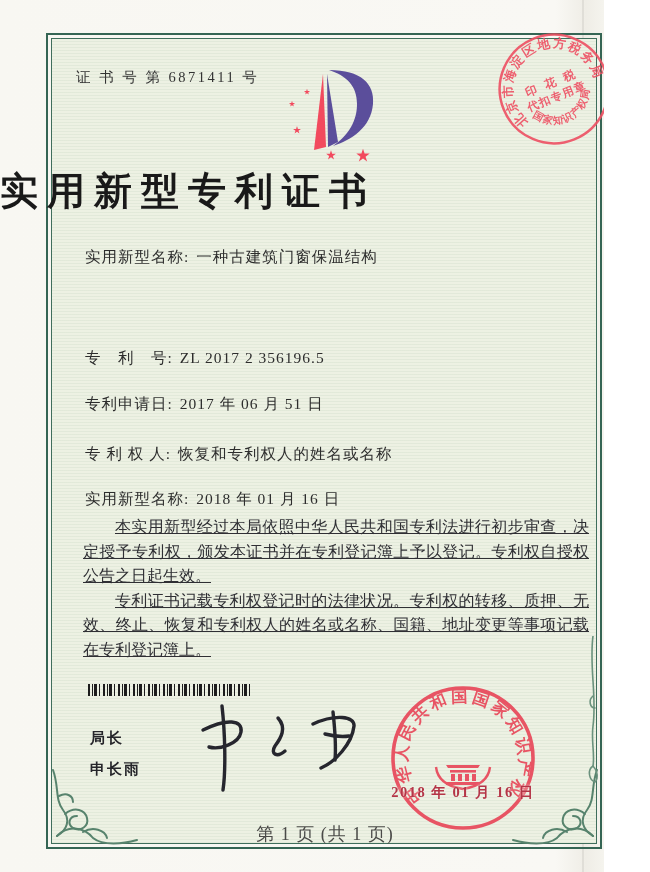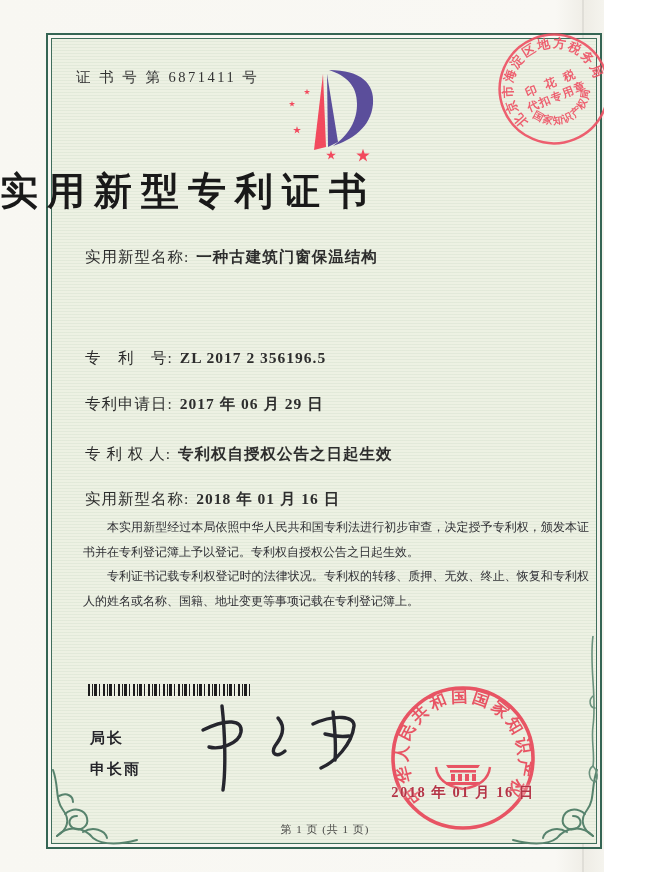--- a/index.html
+++ b/index.html
@@ -28,30 +28,30 @@
   .cert-no{
     position:absolute;left:76px;top:68px;
     font-size:14.5px;letter-spacing:2.5px;color:#333;
   }
   .logo{position:absolute;left:257px;top:58px;width:136px;height:112px;}
   .title{
     position:absolute;left:0;top:166px;width:650px;text-align:left;
     font-size:38px;font-weight:bold;letter-spacing:9px;color:#191919;
   }
   .field-row{position:absolute;left:85px;font-size:15.5px;letter-spacing:1px;color:#2d2d2d;white-space:nowrap;}
-  .field-row .val{margin-left:7px;font-weight:bold;}
+  .field-row .val{margin-left:7px;}
   .row-name{top:247px}
   .row-inventors{top:302px}
   .row-patentno{top:348px}
   .row-filing{top:394px}
   .row-patentee{top:444px}
   .row-grant{top:489px}
   .body-text{
     position:absolute;left:83px;top:515px;width:506px;
-    font-size:12px;line-height:24.5px;text-align:justify;color:#2f2f34;
+    font-size:16px;line-height:24.5px;text-align:justify;color:#2f2f34;text-decoration:underline;
   }
   .body-text p{margin:0;text-indent:2em;}
   .barcode{
     position:absolute;left:88px;top:684px;width:163px;height:12px;
     background:repeating-linear-gradient(90deg,
       #1c1c1c 0 2px, transparent 2px 4px,
       #1c1c1c 4px 5px, transparent 5px 6px,
       #1c1c1c 6px 9px, transparent 9px 11px,
       #1c1c1c 11px 12px, transparent 12px 15px);
   }
@@ -71,21 +71,21 @@
     position:absolute;left:388px;top:783px;width:150px;text-align:center;
     font-size:14.5px;font-weight:bold;color:#b43547;letter-spacing:1.5px;
     text-shadow:0 0 3px rgba(245,246,238,0.9);
   }
   .tax-stamp{
     position:absolute;left:491px;top:26px;width:126px;height:126px;
     transform:rotate(-22deg);opacity:0.9;
   }
   .footer{
     position:absolute;left:0;top:822px;width:650px;text-align:center;
-    font-size:11px;color:#4a4a48;letter-spacing:1px;
+    font-size:18px;color:#4a4a48;letter-spacing:1px;
   }
   .ornament{position:absolute;}
   .orn-bl{left:49px;top:766px;width:92px;height:82px;}
   .orn-br{left:509px;top:766px;width:92px;height:82px;transform:scaleX(-1);}
   .orn-r{left:583px;top:636px;width:20px;height:150px;}
 </style>
 </head>
 <body>
 
 <div class="page">
@@ -114,24 +114,24 @@
 
   <div class="title">实用新型专利证书</div>
 
   <div class="field-row row-name">
     <span>实用新型名称:</span><span class="val">一种古建筑门窗保温结构</span>
   </div>
   <div class="field-row row-patentno">
     <span>专　利　号:</span><span class="val">ZL 2017 2 356196.5</span>
   </div>
   <div class="field-row row-filing">
-    <span>专利申请日:</span><span class="val">2017 年 06 月 29 日</span>
+    <span>专利申请日:</span><span class="val">2017 年 06 月 51 日</span>
   </div>
   <div class="field-row row-patentee">
-    <span>专 利 权 人:</span><span class="val">专利权自授权公告之日起生效</span>
+    <span>专 利 权 人:</span><span class="val">恢复和专利权人的姓名或名称</span>
   </div>
   <div class="field-row row-grant">
     <span>实用新型名称:</span><span class="val">2018 年 01 月 16 日</span>
   </div>
 
   <div class="body-text">
     <p>本实用新型经过本局依照中华人民共和国专利法进行初步审查，决定授予专利权，颁发本证书并在专利登记簿上予以登记。专利权自授权公告之日起生效。</p>
     <p>专利证书记载专利权登记时的法律状况。专利权的转移、质押、无效、终止、恢复和专利权人的姓名或名称、国籍、地址变更等事项记载在专利登记簿上。</p>
   </div>
 

